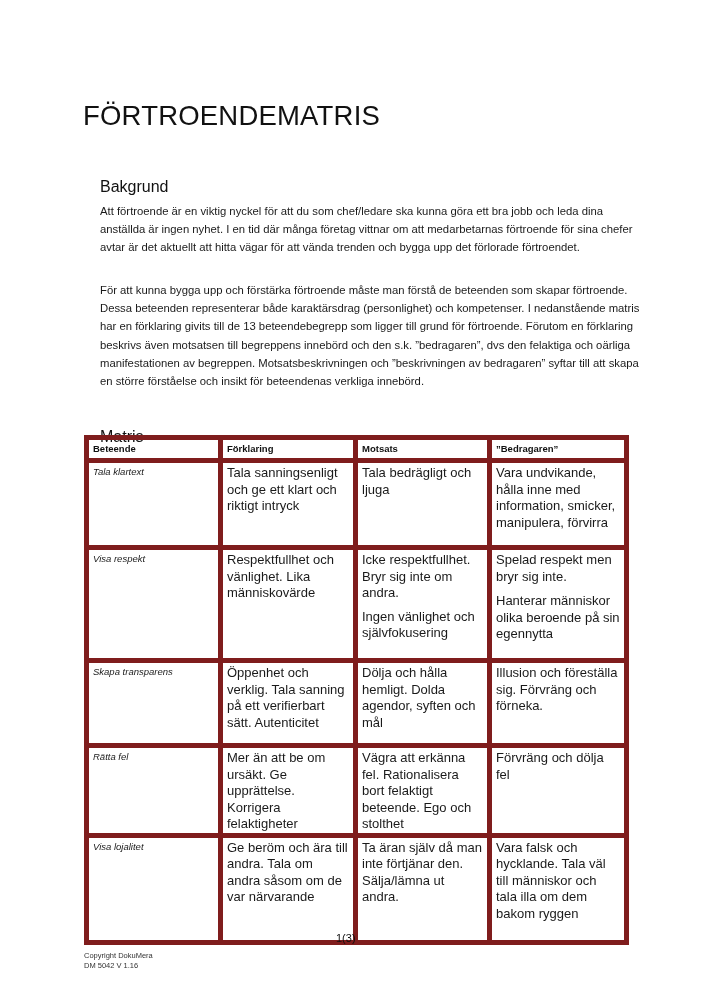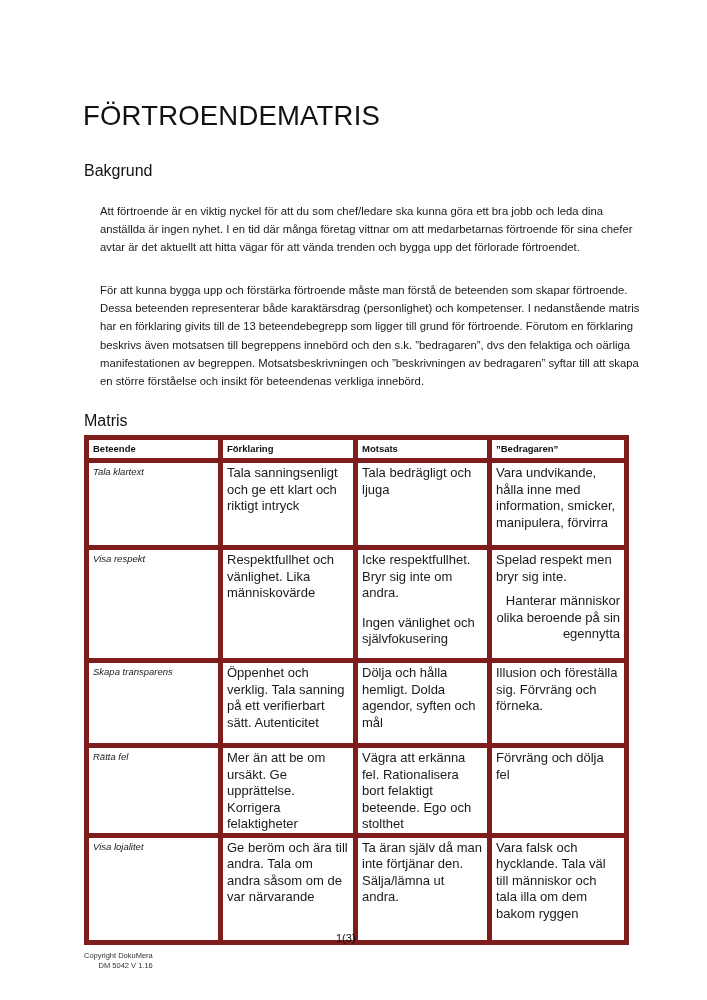--- a/index.html
+++ b/index.html
@@ -31,21 +31,21 @@
       font-weight: normal;
       margin: 0;
       color: #111;
       line-height: 32px;
     }
     .h2 {
       position: absolute;
       left: 84px;
       font-size: 16px;
       font-weight: normal;
-      margin: 0;
+      margin: 16px;
       color: #111;
       line-height: 20px;
     }
     .h2.bakgrund { top: 147px; }
     .h2.matris { top: 397px; }
     .para {
       position: absolute;
       left: 84px;
       width: 540px;
       font-size: 11.3px;
@@ -92,38 +92,37 @@
       font-size: 9.5px;
       line-height: 13px;
       padding-top: 2px;
     }
     table.matrix tr.r1 td { height: 80px; }
     table.matrix tr.r2 td { height: 106px; }
     table.matrix tr.r3 td { height: 78px; }
     table.matrix tr.r4 td { height: 78px; }
     table.matrix tr.r5 td { height: 100px; }
     .cell-p { display: block; margin: 0; }
-    .cell-p + .cell-p { margin-top: 13px; }
-    .cell-p.tight + .cell-p { margin-top: 8px; text-align: right; }
+    .cell-p + .cell-p { margin-top: 7px; }
+    .cell-p.tight + .cell-p { margin-top: 8px; }
 
     .page-number {
       position: absolute;
       left: 336px;
       top: 918px;
       font-size: 11px;
       color: #111;
     }
     .footer {
       position: absolute;
       left: 84px;
       top: 937px;
       font-size: 7.5px;
       line-height: 10px;
       color: #333;
-      text-align: right;
     }
   </style>
 </head>
 <body>
 
 <div class="page">
   <h1 class="title">FÖRTROENDEMATRIS</h1>
 
   <h2 class="h2 bakgrund">Bakgrund</h2>
   <p class="para p1">Att förtroende är en viktig nyckel för att du som chef/ledare ska kunna göra ett bra jobb och leda dina anställda är ingen nyhet. I en tid där många företag vittnar om att medarbetarnas förtroende för sina chefer avtar är det aktuellt att hitta vägar för att vända trenden och bygga upp det förlorade förtroendet.</p>

